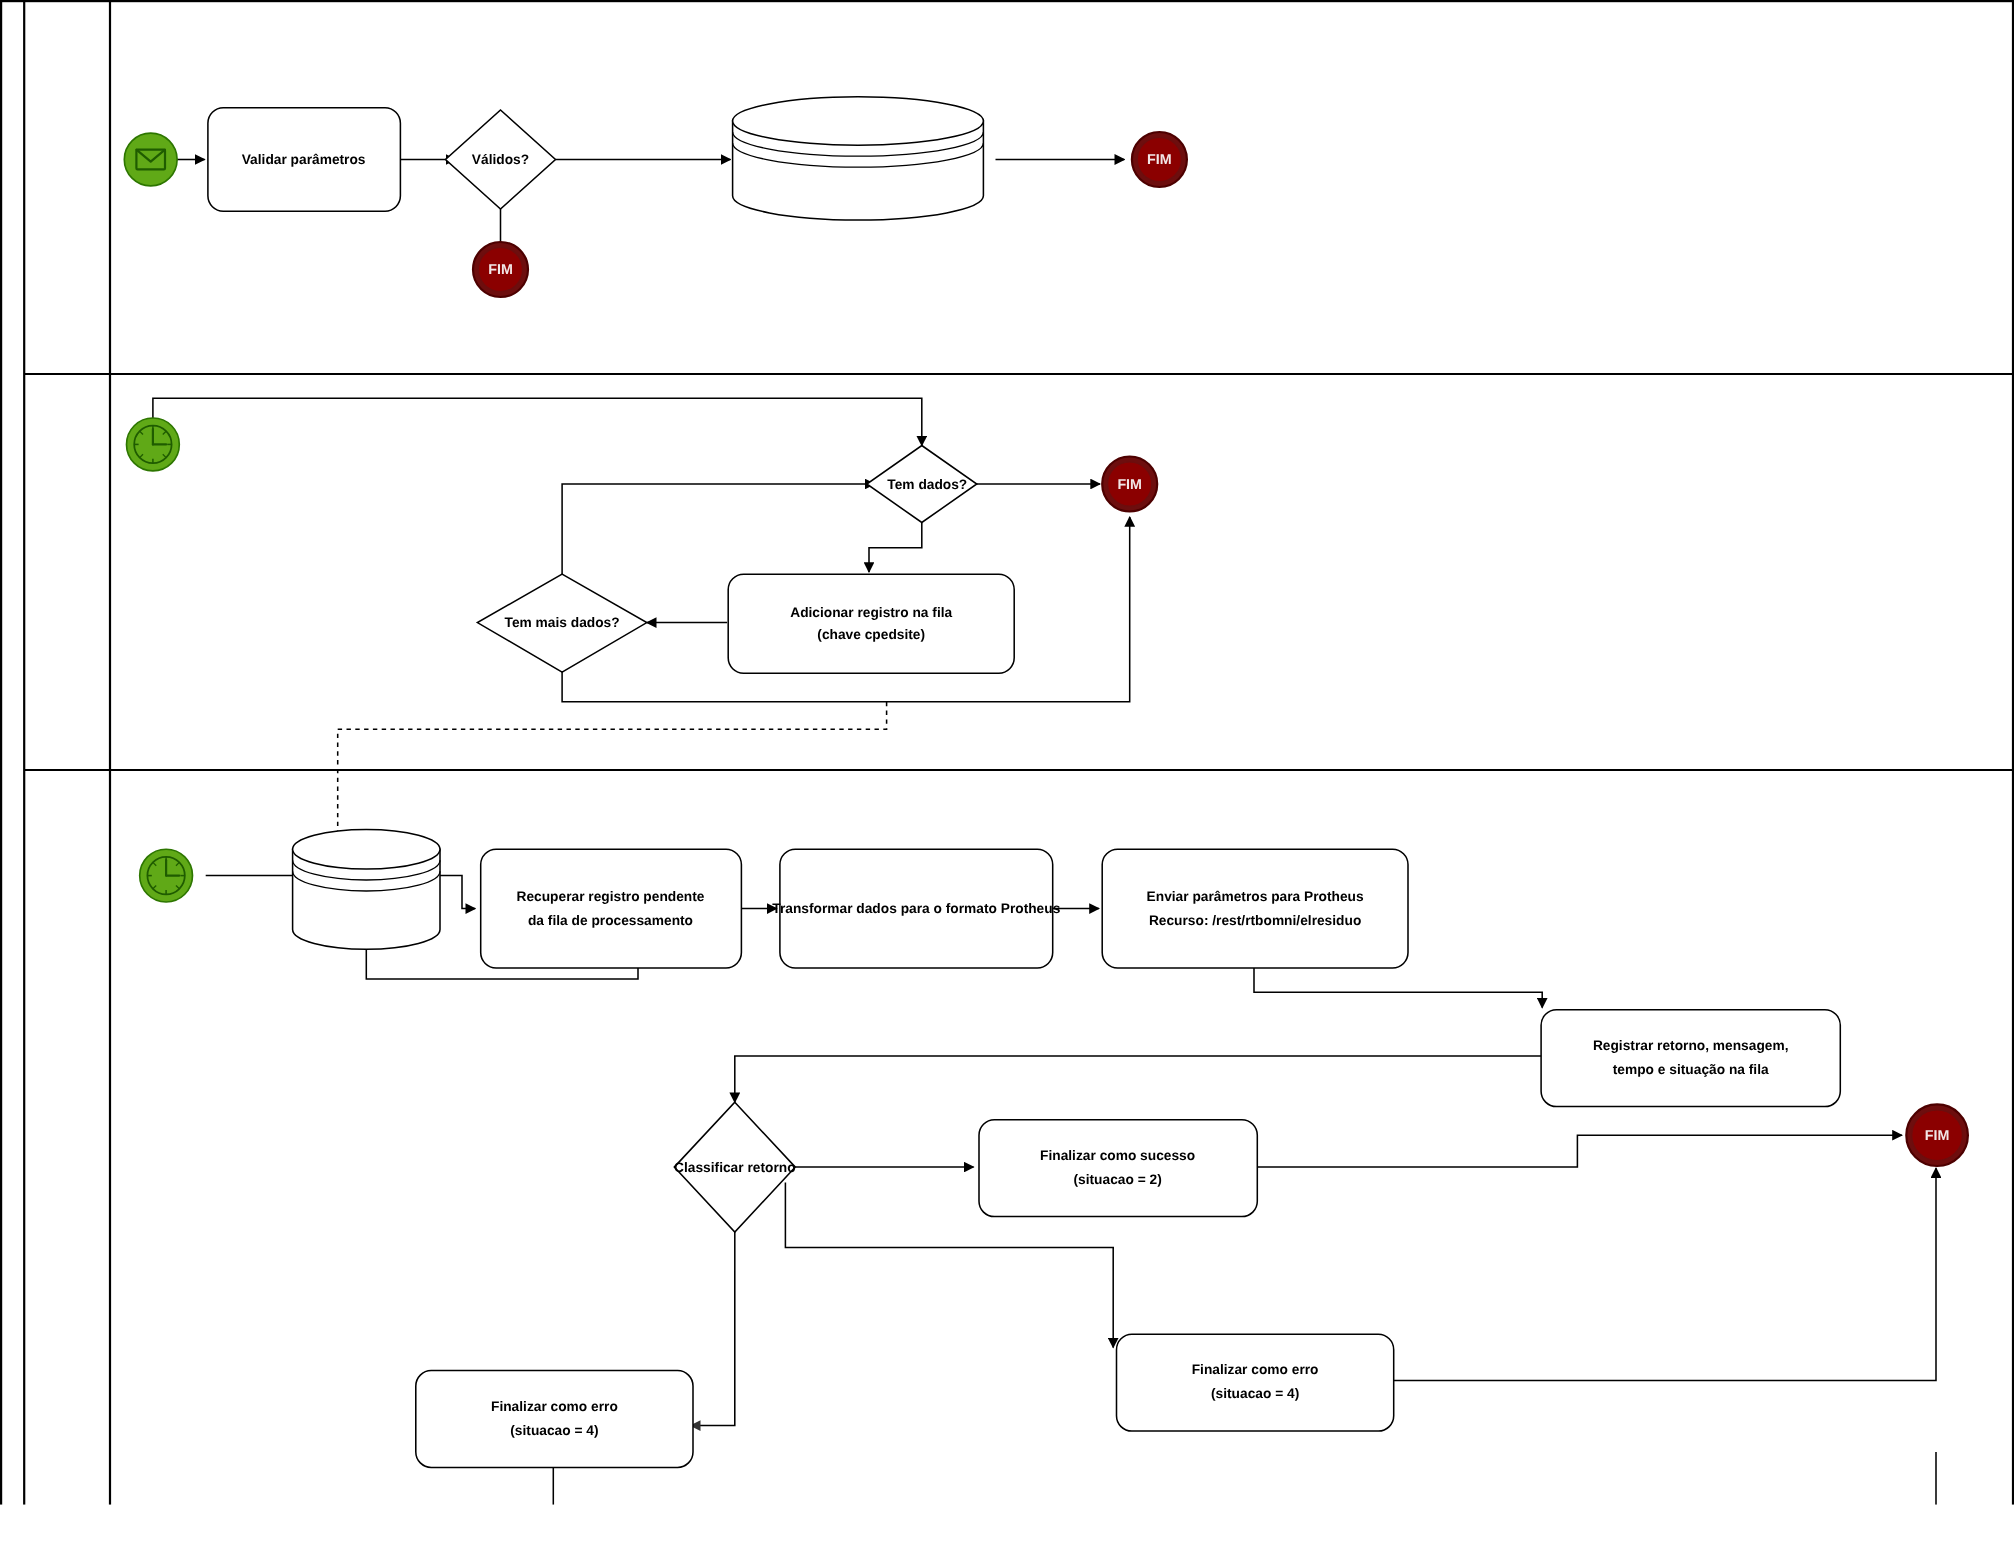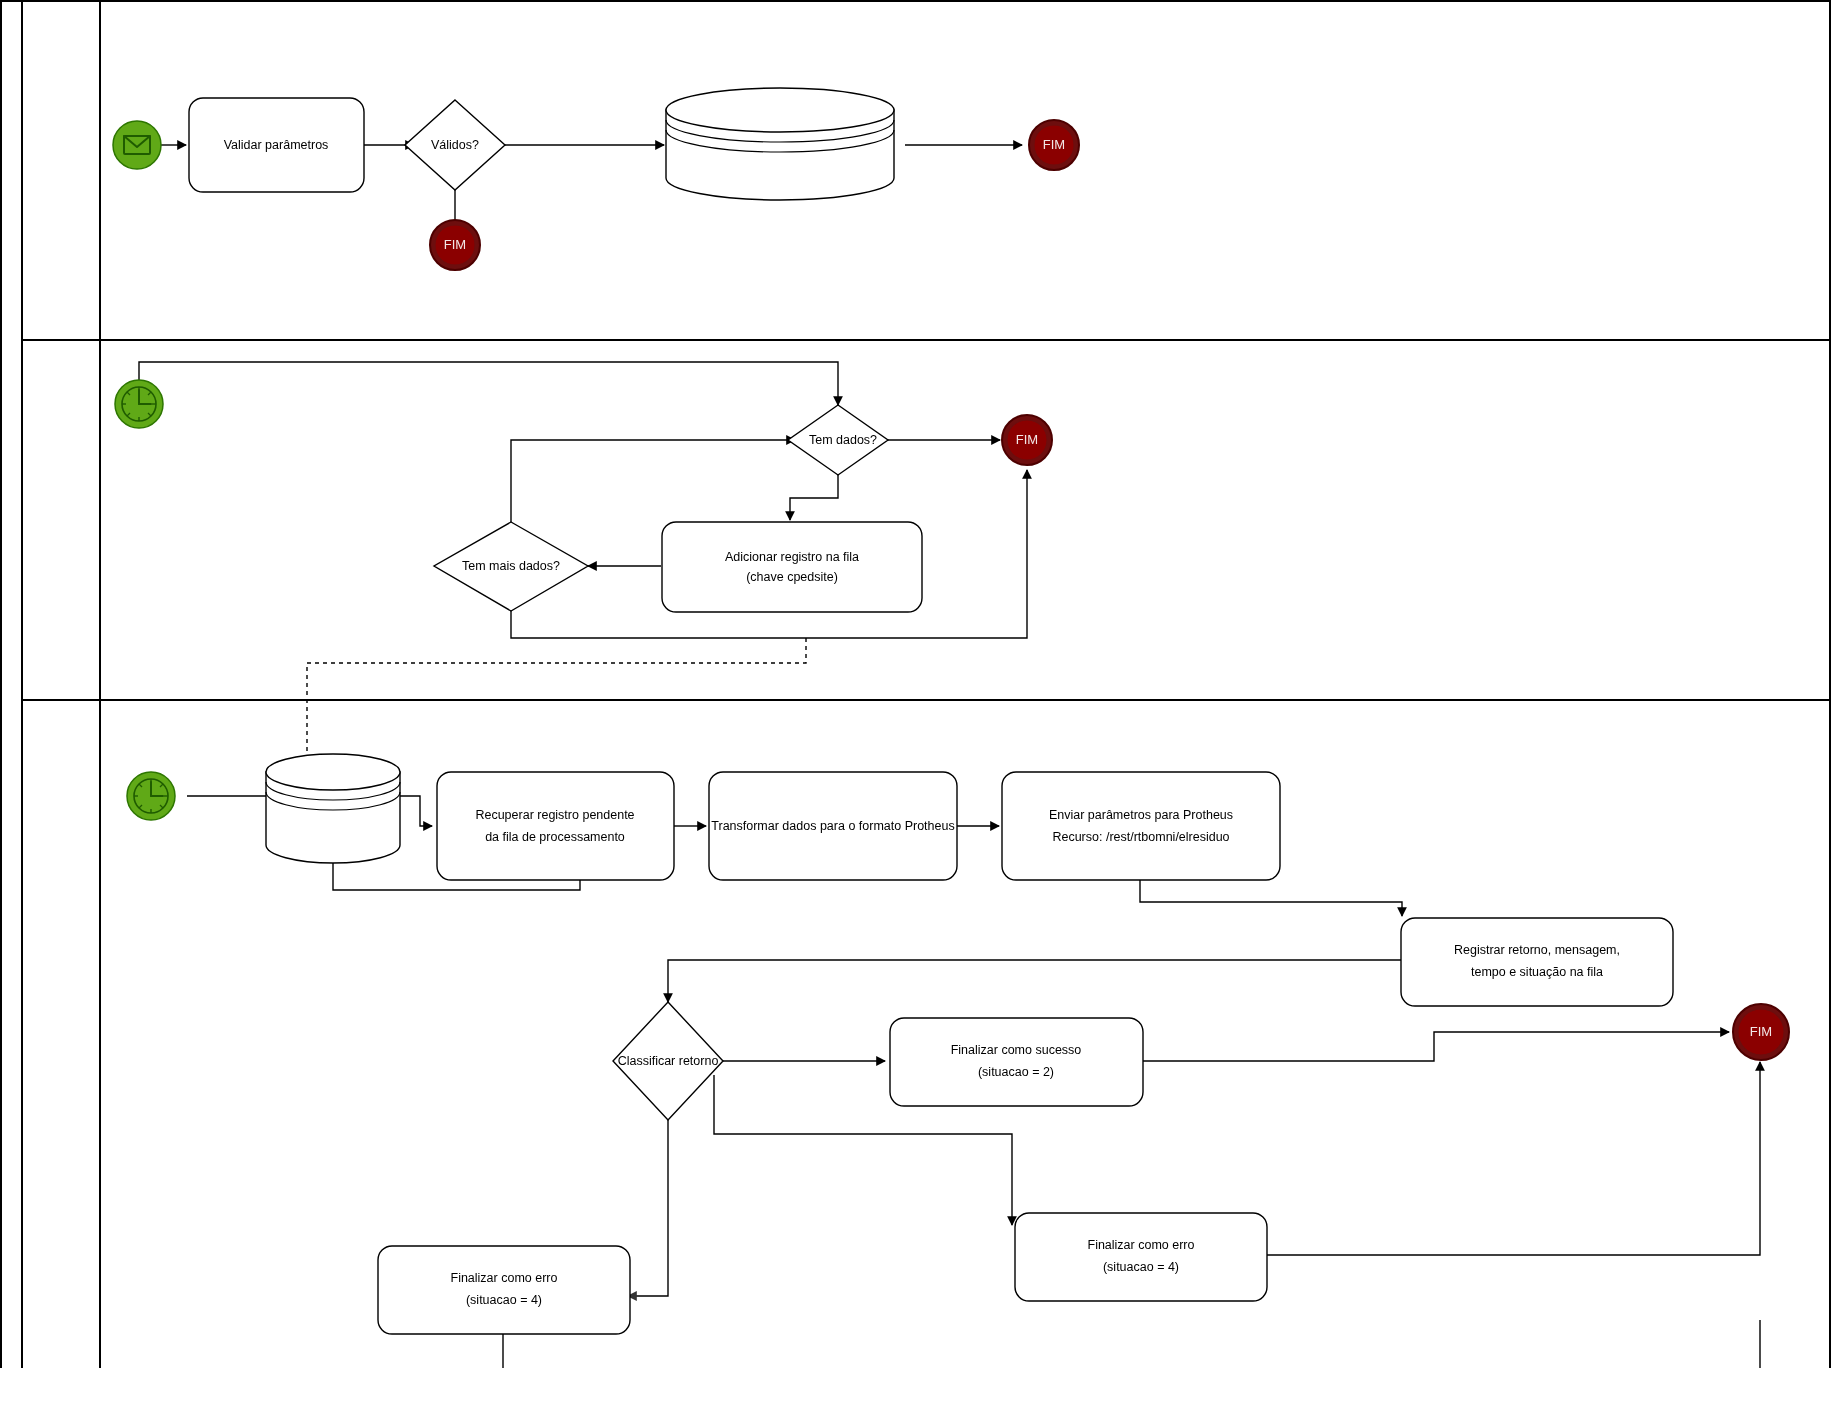--- a/index.html
+++ b/index.html
@@ -10,20 +10,21 @@
   }
   body {
     font-family: "Liberation Sans", sans-serif;
   }
   #canvas {
     position: relative;
     width: 1831px;
     height: 1368px;
     background: #ffffff;
     overflow: hidden;
+    font-weight: bold;
   }
   svg#diagram {
     display: block;
     width: 1831px;
     height: 1401px;
   }
   .pool-border, .lane-border {
     fill: none;
     stroke: #000000;
     stroke-width: 2;

